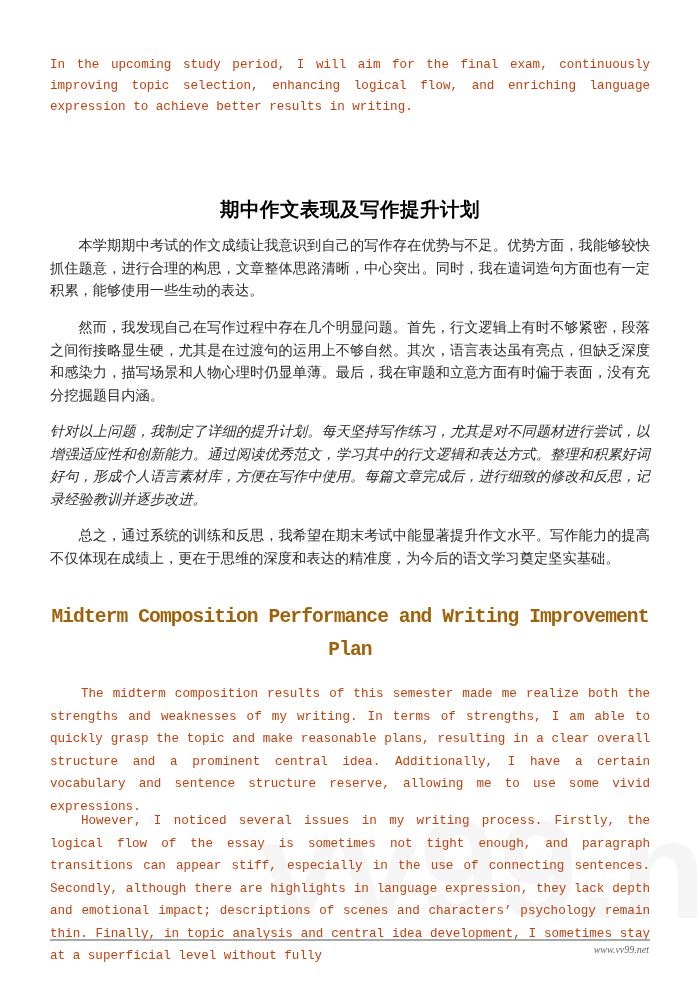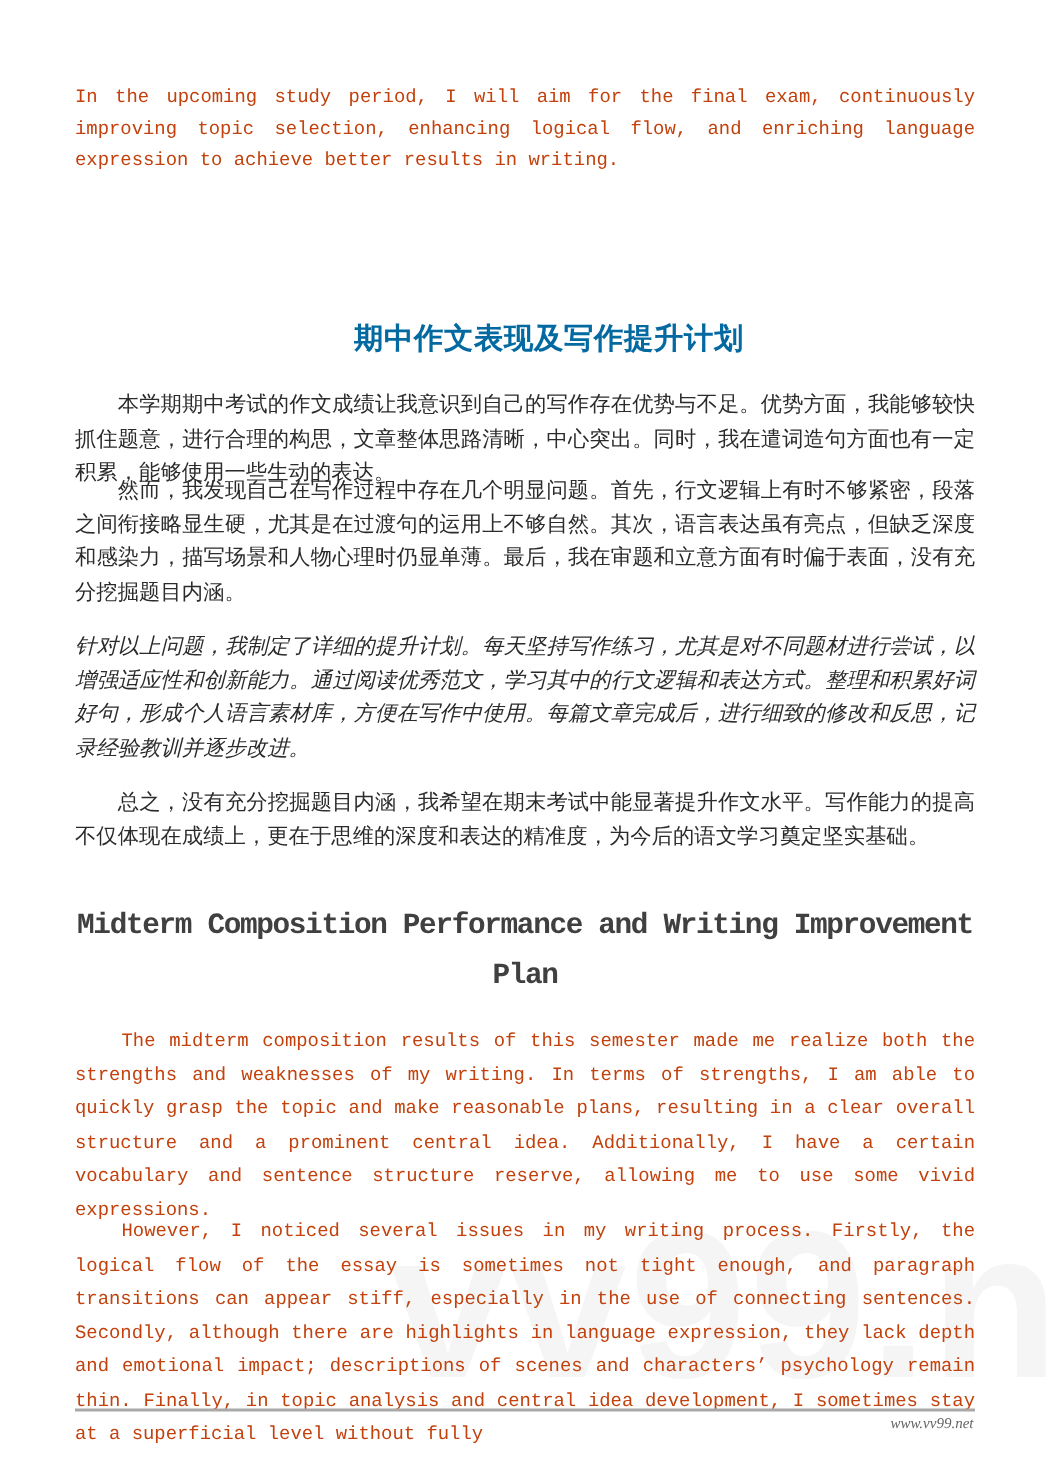--- a/index.html
+++ b/index.html
@@ -14,28 +14,28 @@
     color: #c2410c;
   }
   .zh {
     font-family: "DejaVu Serif", "Liberation Serif", serif;
     font-size: 14.2px; text-align: justify; color: #2b2b2b; letter-spacing: 0.05px;
   }
   p { margin: 0; position: absolute; left: 0; width: 600px; }
   .indent { text-indent: 28.5px; }
   .en.indent { text-indent: 31px; }
   .h-zh {
-    position: absolute; left: 0; width: 600px; text-align: center; margin: 16px;
+    position: absolute; left: 0; width: 600px; text-align: center; margin: 0;
     font-family: "DejaVu Sans", "Liberation Sans", sans-serif; font-weight: bold;
-    font-size: 19.5px; color: #0369a1; letter-spacing: 0.5px;
+    font-size: 19.5px; color: #000000; letter-spacing: 0.5px;
   }
   .h-en {
     position: absolute; left: -10px; width: 620px; text-align: center; margin: 0;
     font-family: "Liberation Mono", "DejaVu Sans Mono", monospace;
-    font-size: 19.6px; line-height: 33px; color: #404040; letter-spacing: -0.9px;
+    font-size: 19.6px; line-height: 33px; color: #a16207; letter-spacing: -0.9px;
   }
   .footer-rule {
     position: absolute; left: 50px; top: 939px; width: 600px; height: 2px; background: #a9a9a9;
   }
   .footer-url {
     position: absolute; right: 51px; top: 944px;
     font-family: "Liberation Serif", "DejaVu Serif", serif; font-style: italic;
     font-size: 10px; color: #666;
   }
   .watermark {
@@ -48,24 +48,24 @@
 <body>
 
 <div class="watermark">vv99.net</div>
 
 <div class="page">
 
   <p class="en" style="top:55px; line-height:21px; text-indent:0;">In the upcoming study period, I will aim for the final exam, continuously improving topic selection, enhancing logical flow, and enriching language expression to achieve better results in writing.</p>
 
   <h2 class="h-zh" style="top:196px;">期中作文表现及写作提升计划</h2>
 
-  <p class="zh indent" style="top:234px; line-height:22.5px;margin-top:25px;">本学期期中考试的作文成绩让我意识到自己的写作存在优势与不足。优势方面，我能够较快抓住题意，进行合理的构思，文章整体思路清晰，中心突出。同时，我在遣词造句方面也有一定积累，能够使用一些生动的表达。</p>
+  <p class="zh indent" style="top:234px; line-height:22.5px;">本学期期中考试的作文成绩让我意识到自己的写作存在优势与不足。优势方面，我能够较快抓住题意，进行合理的构思，文章整体思路清晰，中心突出。同时，我在遣词造句方面也有一定积累，能够使用一些生动的表达。</p>
   <p class="zh indent" style="top:316px; line-height:22.5px;">然而，我发现自己在写作过程中存在几个明显问题。首先，行文逻辑上有时不够紧密，段落之间衔接略显生硬，尤其是在过渡句的运用上不够自然。其次，语言表达虽有亮点，但缺乏深度和感染力，描写场景和人物心理时仍显单薄。最后，我在审题和立意方面有时偏于表面，没有充分挖掘题目内涵。</p>
   <p class="zh" style="top:420px; line-height:22.5px;font-style:italic;">针对以上问题，我制定了详细的提升计划。每天坚持写作练习，尤其是对不同题材进行尝试，以增强适应性和创新能力。通过阅读优秀范文，学习其中的行文逻辑和表达方式。整理和积累好词好句，形成个人语言素材库，方便在写作中使用。每篇文章完成后，进行细致的修改和反思，记录经验教训并逐步改进。</p>
-  <p class="zh indent" style="top:524px; line-height:22.5px;">总之，没有充分挖掘题目内涵，我希望在期末考试中能显著提升作文水平。写作能力的提高不仅体现在成绩上，更在于思维的深度和表达的精准度，为今后的语文学习奠定坚实基础。</p>
+  <p class="zh indent" style="top:524px; line-height:22.5px;">总之，通过系统的训练和反思，我希望在期末考试中能显著提升作文水平。写作能力的提高不仅体现在成绩上，更在于思维的深度和表达的精准度，为今后的语文学习奠定坚实基础。</p>
 
   <h2 class="h-en" style="top:601px;">Midterm Composition Performance and Writing Improvement Plan</h2>
 
   <p class="en indent" style="top:683px; line-height:22.5px;">The midterm composition results of this semester made me realize both the strengths and weaknesses of my writing. In terms of strengths, I am able to quickly grasp the topic and make reasonable plans, resulting in a clear overall structure and a prominent central idea. Additionally, I have a certain vocabulary and sentence structure reserve, allowing me to use some vivid expressions.</p>
   <p class="en indent" style="top:810px; line-height:22.5px;">However, I noticed several issues in my writing process. Firstly, the logical flow of the essay is sometimes not tight enough, and paragraph transitions can appear stiff, especially in the use of connecting sentences. Secondly, although there are highlights in language expression, they lack depth and emotional impact; descriptions of scenes and characters’ psychology remain thin. Finally, in topic analysis and central idea development, I sometimes stay at a superficial level without fully</p>
 </div>
 
 <div class="footer-rule"></div>
 <div class="footer-url">www.vv99.net</div>
 

